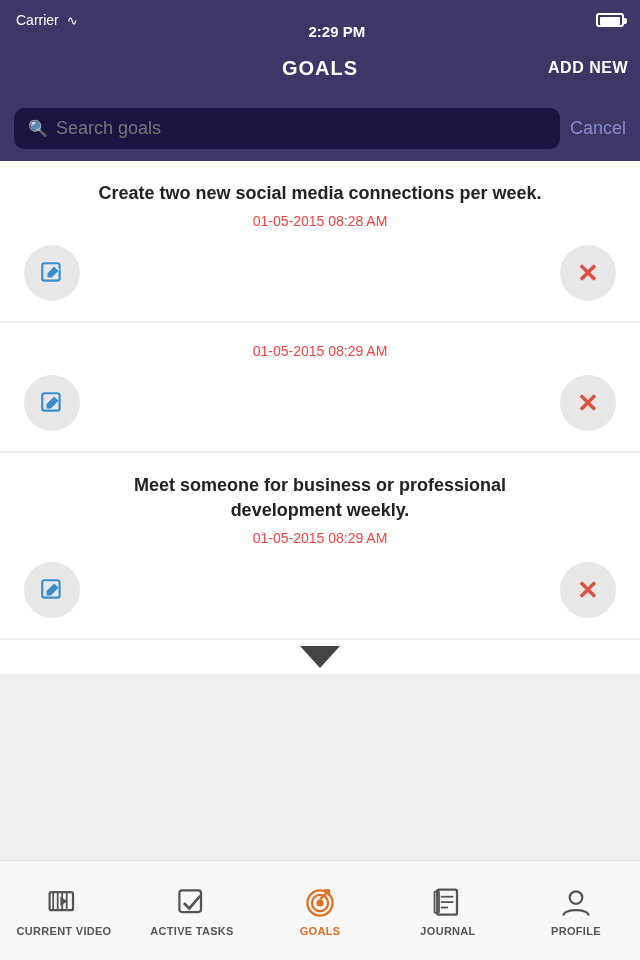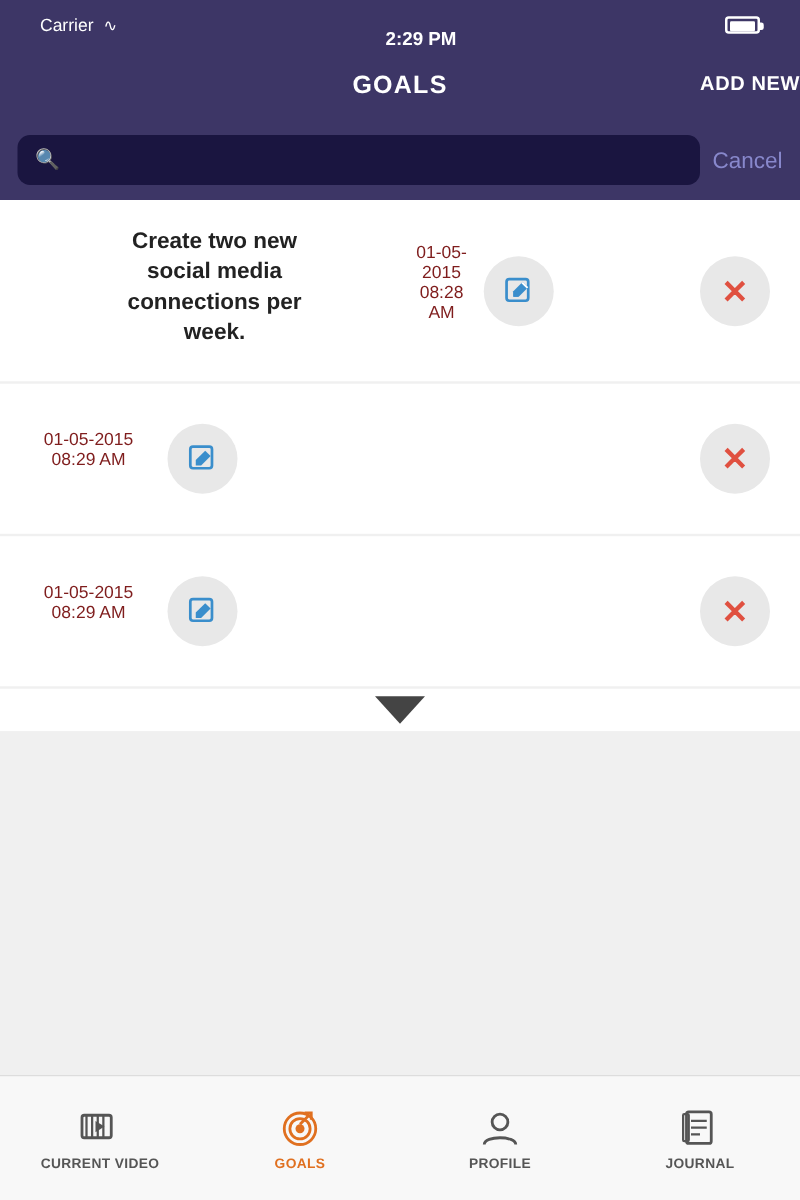--- a/index.html
+++ b/index.html
@@ -12,21 +12,21 @@
       overflow: hidden;
     }
 
     
     .status-bar {
       background: #3d3666;
       height: 40px;
       display: flex;
       align-items: center;
       justify-content: space-between;
-      padding: 0 32px;
+      padding: 0 16px;
       color: white;
       font-size: 14px;
       font-weight: 500;
     }
     .status-bar-left { display: flex; align-items: center; gap: 8px; }
     .wifi-icon { font-size: 13px; }
     .battery-icon {
       width: 28px; height: 14px;
       border: 2px solid white;
       border-radius: 3px;
@@ -61,21 +61,21 @@
     }
     .nav-title {
       color: white;
       font-size: 20px;
       font-weight: 700;
       letter-spacing: 1px;
       text-align: center;
     }
     .nav-add-btn {
       position: absolute;
-      right: 0;
+      right: 12px;
       color: white;
       font-size: 16px;
       font-weight: 700;
       letter-spacing: 0.5px;
       cursor: pointer;
       background: none;
       border: none;
       text-align: right;
     }
 
@@ -122,37 +122,37 @@
       background: #f0f0f0;
       flex: 1;
       overflow-y: auto;
     }
 
     .goal-card {
       background: white;
       margin-bottom: 2px;
       padding: 20px 16px;
       display: flex;
-      flex-direction: row;
+      flex-direction: column;
       align-items: center;
       position: relative;
       min-height: 120px;
     }
     .goal-title {
       font-size: 18px;
       font-weight: 700;
       color: #222;
       text-align: center;
       margin-bottom: 8px;
       padding: 0 70px;
       line-height: 1.35;
     }
     .goal-date {
       font-size: 14px;
-      color: #7f1d1d;
+      color: #ef4444;
       text-align: center;
       margin-bottom: 16px;
     }
     .goal-actions {
       display: flex;
       width: 100%;
       justify-content: space-between;
       align-items: center;
       padding: 0 8px;
     }
@@ -246,20 +246,21 @@
 </div>
 
 <div class="nav-bar">
   <span class="nav-title">GOALS</span>
   <button class="nav-add-btn">ADD NEW</button>
 </div>
 
 <div class="search-container">
   <div class="search-input-wrapper">
     <span class="search-icon-glyph">🔍</span>
+    <input class="search-input" type="text" placeholder="Search goals" style="">
   </div>
   <button class="cancel-btn">Cancel</button>
 </div>
 
 <div class="goals-list">
 
   <div class="goal-card">
     <div class="goal-title">Create two new social media connections per week.</div>
     <div class="goal-date">01-05-2015 08:28 AM</div>
     <div class="goal-actions">
@@ -288,20 +289,21 @@
           <path d="M7 17 L7 13 L14 6 L18 10 L11 17 Z" fill="#3a8ecc"></path>
         </svg>
       </button>
       <button class="action-btn">
         <span class="delete-icon">✕</span>
       </button>
     </div>
   </div>
 
   <div class="goal-card">
+    <div class="goal-title">Meet someone for business or professional development weekly.</div>
     <div class="goal-date">01-05-2015 08:29 AM</div>
     <div class="goal-actions">
       <button class="action-btn">
         <svg class="edit-icon-svg" viewBox="0 0 24 24" fill="none">
           <rect x="3" y="3" width="16" height="16" rx="2" stroke="#3a8ecc" stroke-width="2" fill="none"></rect>
           <path d="M7 17 L7 13 L14 6 L18 10 L11 17 Z" fill="#3a8ecc"></path>
         </svg>
       </button>
       <button class="action-btn">
         <span class="delete-icon">✕</span>
@@ -322,45 +324,52 @@
       <rect x="4" y="8" width="26" height="20" rx="2" fill="none" stroke="#555" stroke-width="2.5"></rect>
       <line x1="8" y1="8" x2="8" y2="28" stroke="#555" stroke-width="2"></line>
       <line x1="13" y1="8" x2="13" y2="28" stroke="#555" stroke-width="2"></line>
       <line x1="18" y1="8" x2="18" y2="28" stroke="#555" stroke-width="2"></line>
       <line x1="23" y1="8" x2="23" y2="28" stroke="#555" stroke-width="2"></line>
       <polygon points="16,13 16,23 24,18" fill="#555"></polygon>
     </svg>
     <span class="tab-label">CURRENT VIDEO</span>
   </div>
 
+  <div class="tab-item">
+    <svg class="tab-svg" viewBox="0 0 40 40">
+      <rect x="6" y="6" width="24" height="24" rx="3" fill="none" stroke="#555" stroke-width="2.5"></rect>
+      <polyline points="11,20 17,26 29,12" fill="none" stroke="#555" stroke-width="3"></polyline>
+    </svg>
+    <span class="tab-label">ACTIVE TASKS</span>
+  </div>
 
   <div class="tab-item active">
     <svg class="tab-svg" viewBox="0 0 40 40">
       <circle cx="20" cy="20" r="14" fill="none" stroke="#e07020" stroke-width="2.5"></circle>
       <circle cx="20" cy="20" r="9" fill="none" stroke="#e07020" stroke-width="2.5"></circle>
       <circle cx="20" cy="20" r="4" fill="#e07020"></circle>
 
       <line x1="28" y1="8" x2="20" y2="16" stroke="#e07020" stroke-width="2.5"></line>
       <polyline points="24,6 30,6 30,12" fill="none" stroke="#e07020" stroke-width="2.5"></polyline>
     </svg>
     <span class="tab-label">GOALS</span>
-  </div>
-
-  <div class="tab-item">
-    <svg class="tab-svg" viewBox="0 0 40 40">
-      <circle cx="20" cy="14" r="7" fill="none" stroke="#555" stroke-width="2.5"></circle>
-      <path d="M6 34 C6 26 34 26 34 34" fill="none" stroke="#555" stroke-width="2.5"></path>
-    </svg>
-    <span class="tab-label">PROFILE</span>
   </div>
 
   <div class="tab-item">
     <svg class="tab-svg" viewBox="0 0 40 40">
       <rect x="8" y="5" width="22" height="28" rx="2" fill="none" stroke="#555" stroke-width="2.5"></rect>
       <line x1="12" y1="13" x2="26" y2="13" stroke="#555" stroke-width="2"></line>
       <line x1="12" y1="19" x2="26" y2="19" stroke="#555" stroke-width="2"></line>
       <line x1="12" y1="25" x2="20" y2="25" stroke="#555" stroke-width="2"></line>
       <rect x="5" y="7" width="5" height="24" rx="1" fill="none" stroke="#555" stroke-width="2"></rect>
     </svg>
     <span class="tab-label">JOURNAL</span>
   </div>
 
+  <div class="tab-item">
+    <svg class="tab-svg" viewBox="0 0 40 40">
+      <circle cx="20" cy="14" r="7" fill="none" stroke="#555" stroke-width="2.5"></circle>
+      <path d="M6 34 C6 26 34 26 34 34" fill="none" stroke="#555" stroke-width="2.5"></path>
+    </svg>
+    <span class="tab-label">PROFILE</span>
+  </div>
+
 </div>
 
 </body></html>

